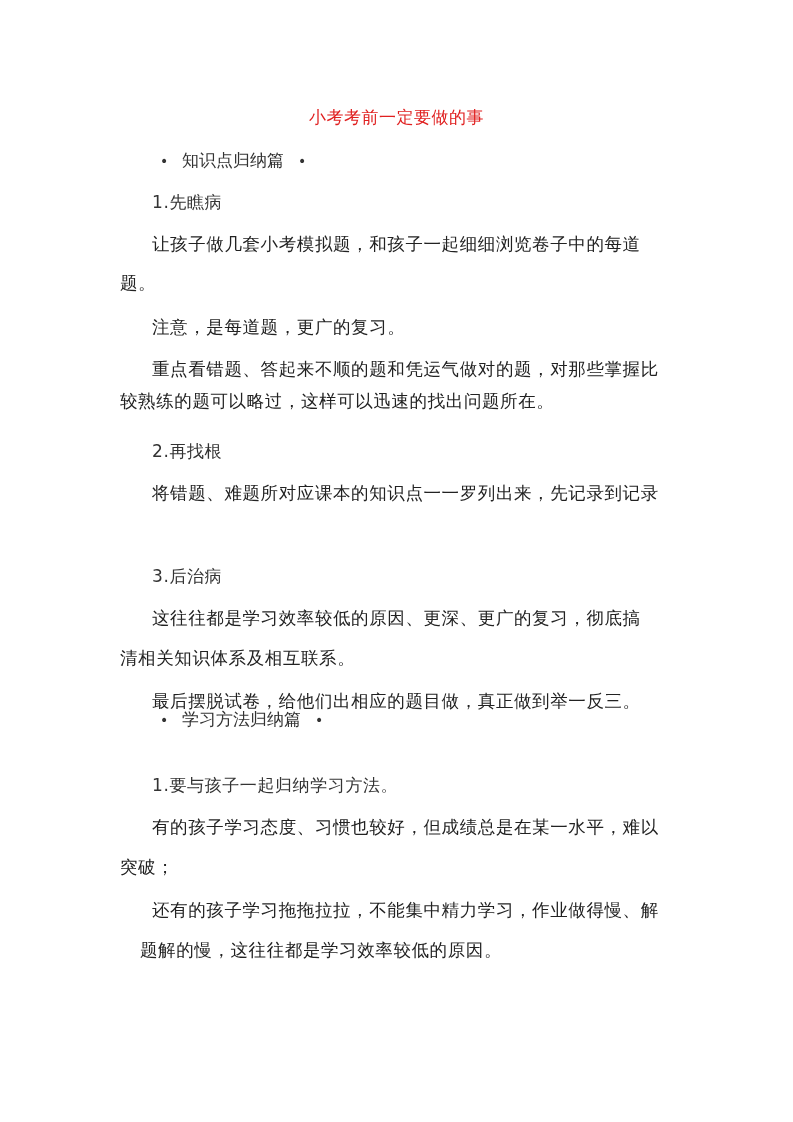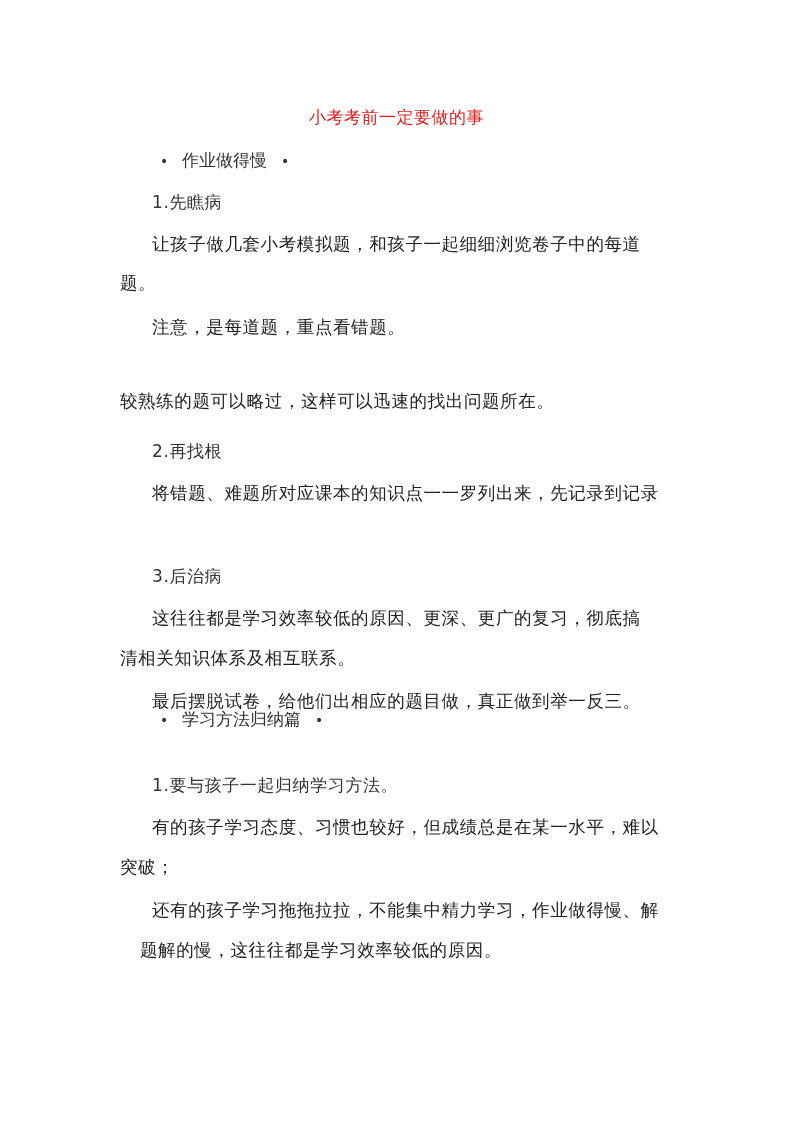--- a/index.html
+++ b/index.html
@@ -34,30 +34,31 @@
     .bullet-r { display: inline-block; margin-left: 14px; font-size: 14px; }
   </style>
 </head>
 <body>
 
 <div class="page">
 
   <div class="title">小考考前一定要做的事</div>
 
   <div class="section" style="top:147px;">
-    <span class="bullet">•</span><span>作业做得慢</span><span class="bullet-r">•</span>
+    <span class="bullet">•</span><span>知识点归纳篇</span><span class="bullet-r">•</span>
   </div>
 
   <div class="line indent heading" style="top:189px;">1.先瞧病</div>
 
   <div class="line indent" style="top:231px;">让孩子做几套小考模拟题，和孩子一起细细浏览卷子中的每道</div>
   <div class="line flush" style="top:270px;">题。</div>
 
-  <div class="line indent" style="top:314px;">注意，是每道题，重点看错题。</div>
+  <div class="line indent" style="top:314px;">注意，是每道题，更广的复习。</div>
 
+  <div class="line indent" style="top:356px;">重点看错题、答起来不顺的题和凭运气做对的题，对那些掌握比</div>
   <div class="line flush" style="top:388px;text-align:right;">较熟练的题可以略过，这样可以迅速的找出问题所在。</div>
 
   <div class="line indent heading" style="top:438px;">2.再找根</div>
 
   <div class="line indent" style="top:480px;">将错题、难题所对应课本的知识点一一罗列出来，先记录到记录</div>
 
   <div class="line indent heading" style="top:563px;">3.后治病</div>
 
   <div class="line indent" style="top:605px;">这往往都是学习效率较低的原因、更深、更广的复习，彻底搞</div>
   <div class="line flush" style="top:645px;">清相关知识体系及相互联系。</div>

